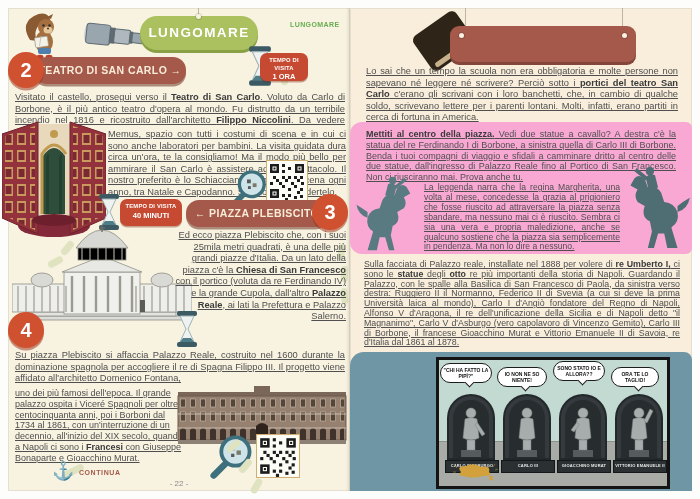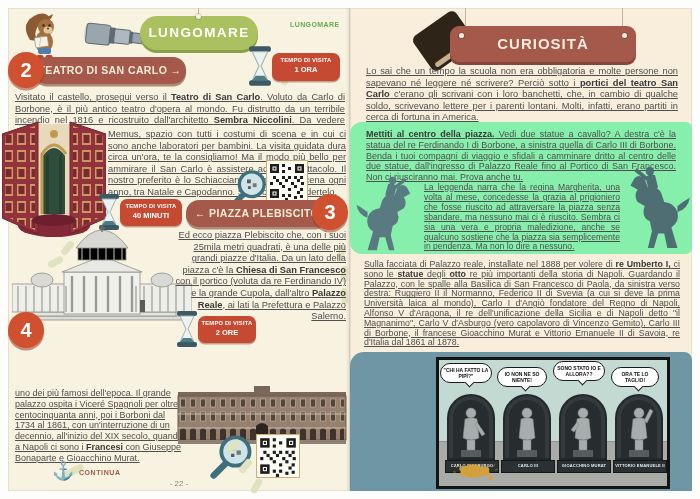--- a/index.html
+++ b/index.html
@@ -29,21 +29,21 @@
   
   .green-pill{background:#abc05f;border-radius:17px;box-shadow:0 3px 0 #8aa046;color:#fff;
     font-weight:bold;font-size:13.5px;letter-spacing:1.4px;text-align:center;line-height:34px;}
   .pin-dot{width:5px;height:5px;border-radius:50%;background:#f6f1e2;box-shadow:0 0 0 1px rgba(0,0,0,.12);}
   .string{width:1px;background:#c2b2a0;}
   .running-hdr{font-size:7px;font-weight:bold;color:#67ae51;letter-spacing:.4px;}
   
   .banner-red{background:#a4594a;border-radius:9px;box-shadow:0 3px 0 #84453a;color:#f6ece0;
     font-weight:bold;font-size:15px;line-height:36px;text-align:center;letter-spacing:1px;}
   
-  .pink-box{background:#86efac;border-radius:12px 6px 6px 12px;}
+  .pink-box{background:#f9a8d4;border-radius:12px 6px 6px 12px;}
   .blue-box{background:#6f96a4;border-radius:14px 8px 0 0;}
   .blue-caption{color:#f4f8f9;font-weight:bold;font-size:7.8px;line-height:9.6px;}
   
   .comic{background:#c3dad2;border:3px solid #141414;}
   .ground{position:absolute;left:0;right:0;bottom:0;height:44px;background:#a9aba6;border-top:1px solid #8e908c;}
   .niche{position:absolute;top:36px;width:44px;height:62px;background:#343a3d;border-radius:22px 22px 0 0;
     box-shadow:0 0 0 2px #23282a;}
   .niche .arch{position:absolute;left:4px;top:4px;right:4px;bottom:0;background:#272c2e;border-radius:18px 18px 0 0;}
   .plate{position:absolute;top:100px;width:52px;height:11px;background:#2b3133;border:1px solid #15181a;
     color:#e8eaea;font-size:4px;line-height:10px;text-align:center;white-space:nowrap;overflow:hidden;font-weight:bold;letter-spacing:.2px;}
@@ -106,26 +106,26 @@
   <div class="pill abs" style="left:26px;top:49px;width:152px;height:27px;">
     <div class="in"><span>TEATRO DI SAN CARLO</span>
     <span>→</span></div>
   </div>
   <svg class="abs" style="left:240px;top:38px;" width="24" height="40" viewBox="0 0 22 36">
     <rect x="1" y="0" width="20" height="5" rx="2" fill="#3b5a63"></rect>
     <path d="M4,5 L18,5 L12,18 L18,31 L4,31 L10,18 Z" fill="#eef3f2" stroke="#9fb3b6" stroke-width="1"></path>
     <path d="M7,27 L15,27 L18,31 L4,31 Z" fill="#4e7d88"></path>
     <rect x="1" y="31" width="20" height="5" rx="2" fill="#3b5a63"></rect>
   </svg>
-  <div class="badge abs" style="left:264px;top:45px;width:68px;height:24px;text-align:center;">
+  <div class="badge abs" style="left:252px;top:45px;width:48px;height:24px;text-align:center;">
     <span class="l1">TEMPO DI VISITA</span>
     <span class="l2">1 ORA</span>
   </div>
 
-  <div class="body-txt abs" style="left:7px;top:84px;width:330px;">Visitato il castello, prosegui verso il <b>Teatro di San Carlo</b>. Voluto da Carlo di Borbone, è il più antico teatro d'opera al mondo. Fu distrutto da un terribile incendio nel 1816 e ricostruito dall'architetto <b>Sembra Niccolini</b>. Da vedere anche il</div>
+  <div class="body-txt abs" style="left:7px;top:84px;width:330px;">Visitato il castello, prosegui verso il <b>Teatro di San Carlo</b>. Voluto da Carlo di Borbone, è il più antico teatro d'opera al mondo. Fu distrutto da un terribile incendio nel 1816 e ricostruito dall'architetto <b>Filippo Niccolini</b>. Da vedere anche il</div>
   <div class="body-txt abs" style="left:100px;top:121px;width:238px;">Memus, spazio con tutti i costumi di scena e in cui ci sono anche laboratori per bambini. La visita guidata dura circa un'ora, te la consigliamo! Ma il modo più bello per ammirare il San Carlo è assistere ad uno spettacolo. Il nostro preferito è lo Schiaccianoci, che va in scena ogni anno, tra Natale e Capodanno. Se puoi, non perdertelo.</div>
 
   <svg class="abs" style="left:-6px;top:106px;" width="104" height="126" viewBox="0 0 104 126">
     <defs>
       <pattern id="boxes" width="13" height="17" patternUnits="userSpaceOnUse">
         <rect x="2" y="2" width="9" height="12" fill="#c89a5e"></rect>
         <rect x="3.5" y="4" width="6" height="8" fill="#7c2833"></rect>
       </pattern>
     </defs>
     <ellipse cx="52" cy="112" rx="36" ry="11" fill="#84293a"></ellipse>
@@ -267,25 +267,22 @@
 
   <div class="body-txt right-al abs" style="left:162px;top:222px;width:176px;">Ed ecco piazza Plebiscito che, con i suoi 25mila metri quadrati, è una delle più grandi piazze d'Italia. Da un lato della piazza c'è la <b>Chiesa di San Francesco</b> con il portico (voluta da re Ferdinando IV) e la grande Cupola, dall'altro <b>Palazzo Reale</b>, ai lati la Prefettura e Palazzo Salerno.</div>
 
   <div class="num-circle abs" style="left:0;top:304px;">4</div>
   <svg class="abs" style="left:168px;top:302px;" width="22" height="38" viewBox="0 0 22 36">
     <rect x="1" y="0" width="20" height="5" rx="2" fill="#3b5a63"></rect>
     <path d="M4,5 L18,5 L12,18 L18,31 L4,31 L10,18 Z" fill="#eef3f2" stroke="#9fb3b6" stroke-width="1"></path>
     <path d="M7,27 L15,27 L18,31 L4,31 Z" fill="#4e7d88"></path>
     <rect x="1" y="31" width="20" height="5" rx="2" fill="#3b5a63"></rect>
   </svg>
-  <div class="badge abs" style="left:190px;top:308px;width:58px;height:23px;">
-    <span class="l1">TEMPO DI VISITA</span>
-    <span class="l2">2 ORE</span>
-  </div>
-
+
+  <div class="body-txt abs" style="left:7px;top:342px;width:330px;">Su piazza Plebiscito si affaccia Palazzo Reale,  costruito nel 1600 durante la dominazione spagnola per accogliere il re di Spagna Filippo III.  Il progetto viene affidato all'architetto Domenico Fontana,</div>
   <div class="body-txt abs" style="left:7px;top:380px;width:168px;text-align:left;font-size:9px;line-height:10.8px;">uno dei più famosi dell'epoca. Il grande palazzo ospita i Viceré Spagnoli per oltre centocinquanta anni, poi i Borboni dal 1734 al 1861, con un'interruzione di un decennio, all'inizio del XIX secolo, quando a Napoli ci sono i <b>Francesi</b> con Giuseppe Bonaparte e Gioacchino Murat.</div>
 
   <svg class="abs" style="left:168px;top:376px;" width="172" height="64" viewBox="0 0 172 64">
     <defs>
       <pattern id="win" width="10" height="46" patternUnits="userSpaceOnUse" x="2" y="10">
         <rect x="2.5" y="5" width="5" height="8" fill="#564639" stroke="#cbbfae" stroke-width=".6"></rect>
         <rect x="2.5" y="18" width="5" height="9" fill="#564639" stroke="#cbbfae" stroke-width=".6"></rect>
         <path d="M2,46 V36 Q5,32 8,36 V46 Z" fill="#3f332b"></path>
       </pattern>
     </defs>
@@ -368,21 +365,20 @@
 
   <div class="string abs" style="left:115px;top:0;height:22px;"></div>
   <div class="string abs" style="left:272px;top:0;height:28px;"></div>
 
   <div class="abs" style="left:68px;top:12px;width:52px;height:42px;transform:rotate(-35deg);">
     <div class="abs" style="left:0;top:0;width:52px;height:42px;background:#2f2418;border-radius:6px;"></div>
     <div class="abs" style="left:5px;top:34px;width:44px;height:5px;background:#c7b08c;border-radius:2px;"></div>
   </div>
 
   <div class="banner-red abs" style="left:100px;top:18px;width:186px;height:36px;">
-    <span>CURIOSITÀ</span>
     <div class="pin-dot abs" style="left:9px;top:7px;"></div>
     <div class="pin-dot abs" style="right:9px;top:7px;"></div>
   </div>
 
   <div class="body-txt abs" style="left:16px;top:58px;width:312px;">Lo sai che un tempo la scuola non era obbligatoria e molte persone non sapevano né leggere né scrivere? Perciò sotto i <b>portici del teatro San Carlo</b> c'erano gli scrivani con i loro banchetti, che, in cambio di qualche soldo, scrivevano lettere per i parenti lontani. Molti, infatti, erano partiti in cerca di fortuna in America.</div>
 
   <div class="pink-box abs" style="left:0;top:114px;width:342px;height:132px;">
     <div class="body-txt abs" style="left:16px;top:7px;width:310px;font-size:9px;line-height:10.8px;"><b>Mettiti al centro della piazza.</b> Vedi due statue a cavallo? A destra c'è la statua del re Ferdinando I di Borbone, a sinistra quella di Carlo III di Borbone. Benda i tuoi compagni di viaggio e sfidali a camminare dritto al centro delle due statue, dall'ingresso di Palazzo Reale fino al Portico di San Francesco.  Non ci riusciranno mai. Prova anche tu.</div>
     <div class="body-txt abs" style="left:74px;top:61px;width:196px;font-size:8.6px;line-height:9.9px;">La leggenda narra che la regina Margherita, una volta al mese, concedesse la grazia al prigioniero che fosse riuscito ad attraversare la piazza senza sbandare, ma nessuno mai ci è riuscito. Sembra ci sia una vera e propria maledizione, anche se qualcuno sostiene che la piazza sia semplicemente in pendenza. Ma non lo dire a nessuno.</div>
     <svg class="abs" style="left:2px;top:52px;" width="72" height="78" viewBox="0 0 72 84">

